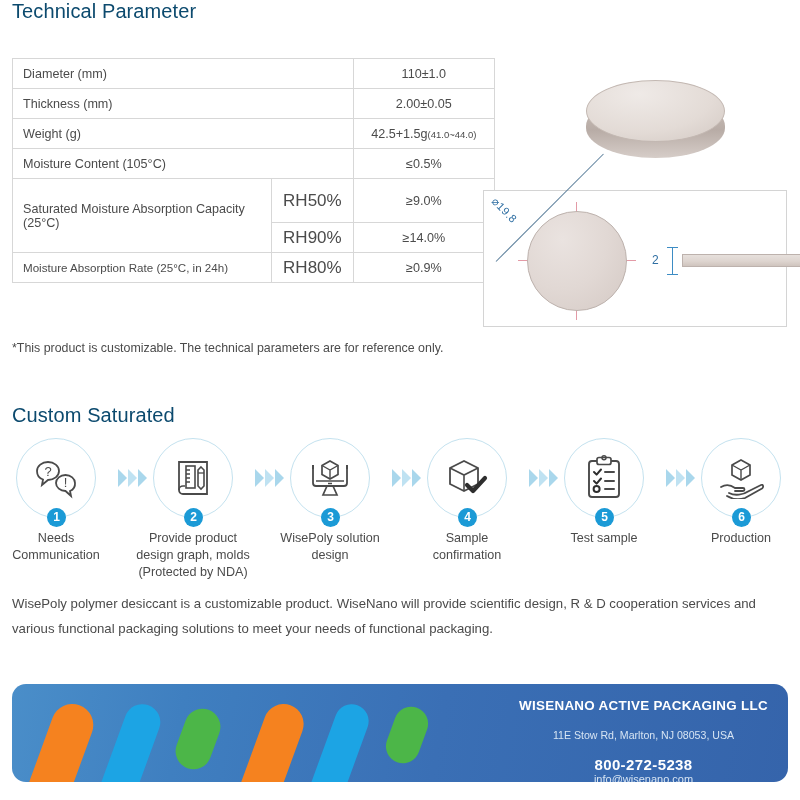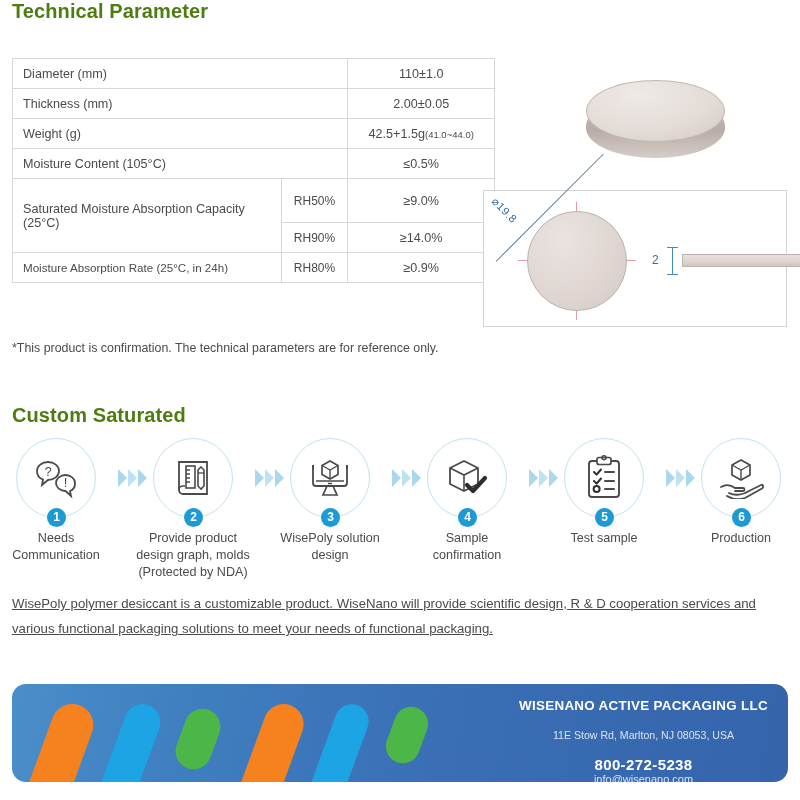--- a/index.html
+++ b/index.html
@@ -10,22 +10,22 @@
     font-family:"Liberation Sans", sans-serif;
     color:#4a4a4a;
     position:relative;
     overflow:hidden;
   }
 
   
   .section-title{
     position:absolute;
     font-size:20px;
-    font-weight:700;
-    color:#4d7c0f;
+    font-weight:400;
+    color:#0c4a6e;
     letter-spacing:.1px;
   }
   #title-technical{ left:12px; top:0px; }
   #title-flowchart{ left:12px; top:404px; }
 
   
   .param-table{
     position:absolute;
     left:12px; top:58px;
     width:483px;
@@ -35,21 +35,21 @@
   .param-table td{
     border:1px solid #d7d7d7;
     font-size:12.6px;
     color:#4b4b4b;
     padding:0 10px;
     height:30px;
     vertical-align:middle;
   }
   .param-table td.label{ width:253px; text-align:left; }
   .param-table td.label.small{ font-size:11.6px; padding-right:18px; }
-  .param-table td.rh{ width:63px; text-align:center; font-size:12px;}
+  .param-table td.rh{ width:63px; text-align:center; font-size:17px;}
   .param-table td.val{ width:138px; text-align:center;margin-top:13px; }
   .param-table tr.tall td{ height:44px; }
   .sub-note{ font-size:9.5px; }
 
   .disclaimer{
     position:absolute;
     left:12px; top:341px;
     font-size:12.4px;
     color:#4b4b4b;
   }
@@ -183,21 +183,20 @@
   .chev.c3{ border-left-color:#a9d7ec; }
 
   
   .body-para{
     position:absolute;
     left:12px; top:591px;
     width:778px;
     font-size:13.2px;
     line-height:25px;
     color:#4b4b4b;
-    text-decoration:underline;
   }
 
   
   .footer{
     position:absolute;
     left:12px; top:684px;
     width:776px; height:98px;
     border-radius:14px;
     overflow:hidden;
     background:linear-gradient(100deg,#4a8ec9 0%,#3f7fc0 22%,#3a6fb5 55%,#3564ab 100%);
@@ -252,21 +251,21 @@
     <td class="val">≥14.0%</td>
   </tr>
   <tr>
     <td class="label small">Moisture Absorption Rate (25°C, in 24h)</td>
     <td class="rh">RH80%</td>
     <td class="val">≥0.9%</td>
   </tr>
 </tbody>
   </table>
 
-<div class="disclaimer">*This product is confirmation. The technical parameters are for reference only.</div>
+<div class="disclaimer">*This product is customizable. The technical parameters are for reference only.</div>
 
 <div class="product-photo">
   <div class="disc-side"></div>
   <div class="disc-top"></div>
 </div>
 
 <div class="draw-box">
   <div class="axis-h"></div>
   <div class="axis-v"></div>
   <div class="draw-circle"></div>

